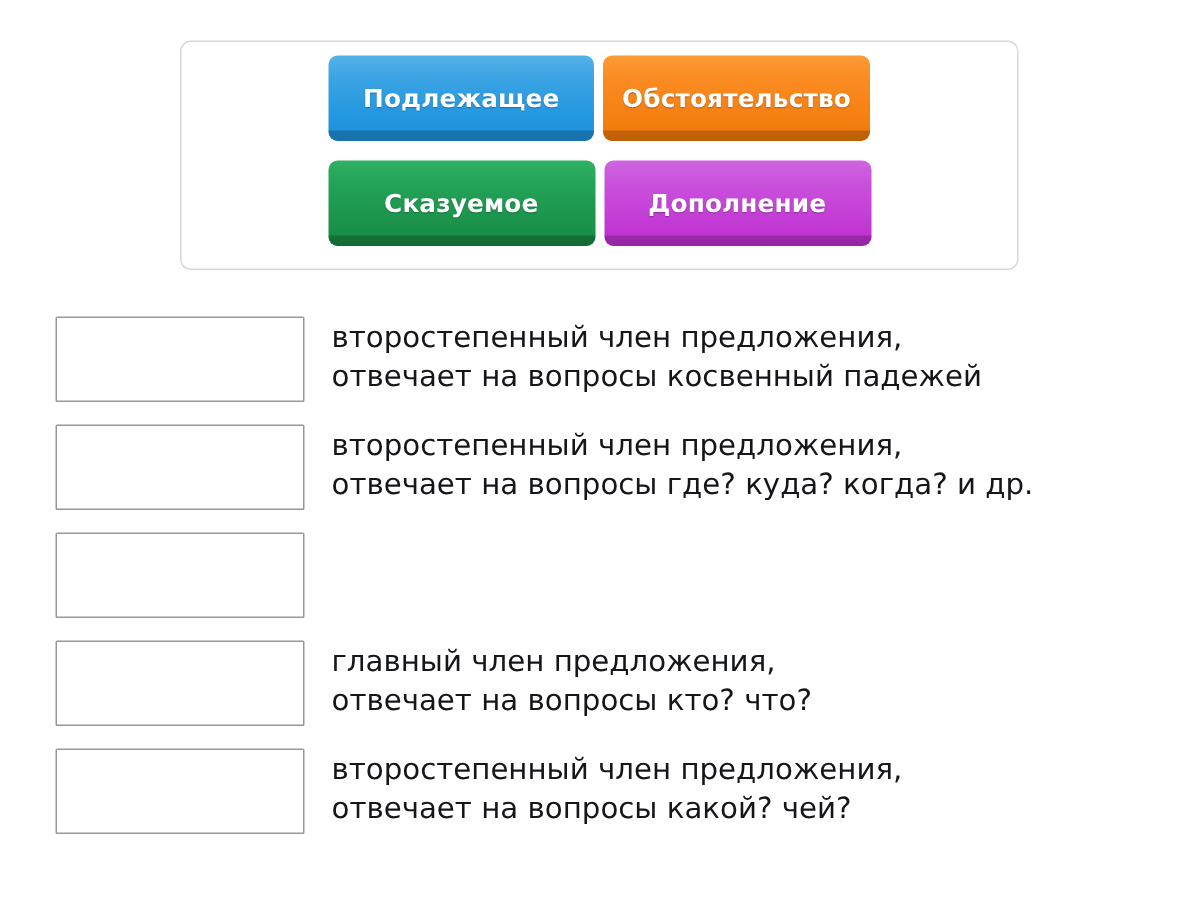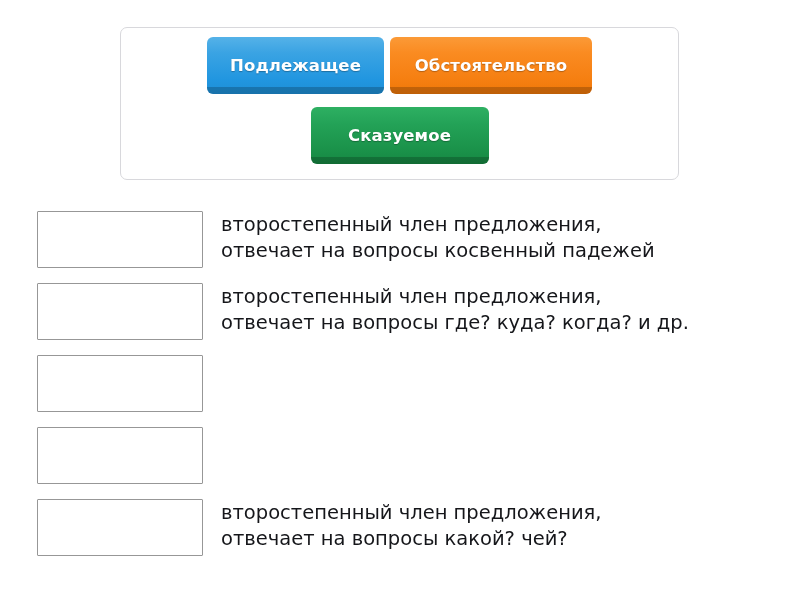--- a/index.html
+++ b/index.html
@@ -68,21 +68,21 @@
 
   .tile-blue {
     width: 177px;
     background: linear-gradient(180deg, #55b2e8 0%, #3aa3e3 28%, #2196e0 75%, #1e8fd6 100%);
   }
   .tile-red {
     width: 177px;
     background: linear-gradient(180deg, #e03a43 0%, #d8222f 30%, #cc1527 78%, #c21322 100%);
   }
   .tile-orange {
-    width: 202px;
+    width: 178px;
     background: linear-gradient(180deg, #fb9a37 0%, #fa8b21 28%, #f57e10 78%, #ef7708 100%);
   }
   .tile-green {
     width: 178px;
     background: linear-gradient(180deg, #2eb062 0%, #23a257 30%, #1a9149 78%, #168742 100%);
   }
   .tile-purple {
     width: 178px;
     background: linear-gradient(180deg, #cf65e0 0%, #c94fdb 30%, #c238d4 78%, #bd2ecf 100%);
   }
@@ -124,20 +124,21 @@
 
 <div class="tile-tray">
 
   <div class="tile-row tile-row-1">
     <div class="tile tile-blue">Подлежащее</div>
     <div class="tile tile-orange">Обстоятельство</div>
   </div>
 
   <div class="tile-row tile-row-2">
     <div class="tile tile-green">Сказуемое</div>
+    <div class="tile tile-purple">Дополнение</div>
   </div>
 
 </div>
 
 <div class="rows">
 
   <div class="answer-row">
     <div class="drop-box"></div>
     <div class="answer-text">второстепенный член предложения,
 отвечает на вопросы косвенный падежей</div>
@@ -148,20 +149,22 @@
     <div class="answer-text">второстепенный член предложения,
 отвечает на вопросы где? куда? когда? и др.</div>
   </div>
 
   <div class="answer-row">
     <div class="drop-box"></div>
   </div>
 
   <div class="answer-row">
     <div class="drop-box"></div>
+    <div class="answer-text">главный член предложения,
+отвечает на вопросы кто? что?</div>
   </div>
 
   <div class="answer-row">
     <div class="drop-box"></div>
     <div class="answer-text">второстепенный член предложения,
 отвечает на вопросы какой? чей?</div>
   </div>
 
 </div>
 

